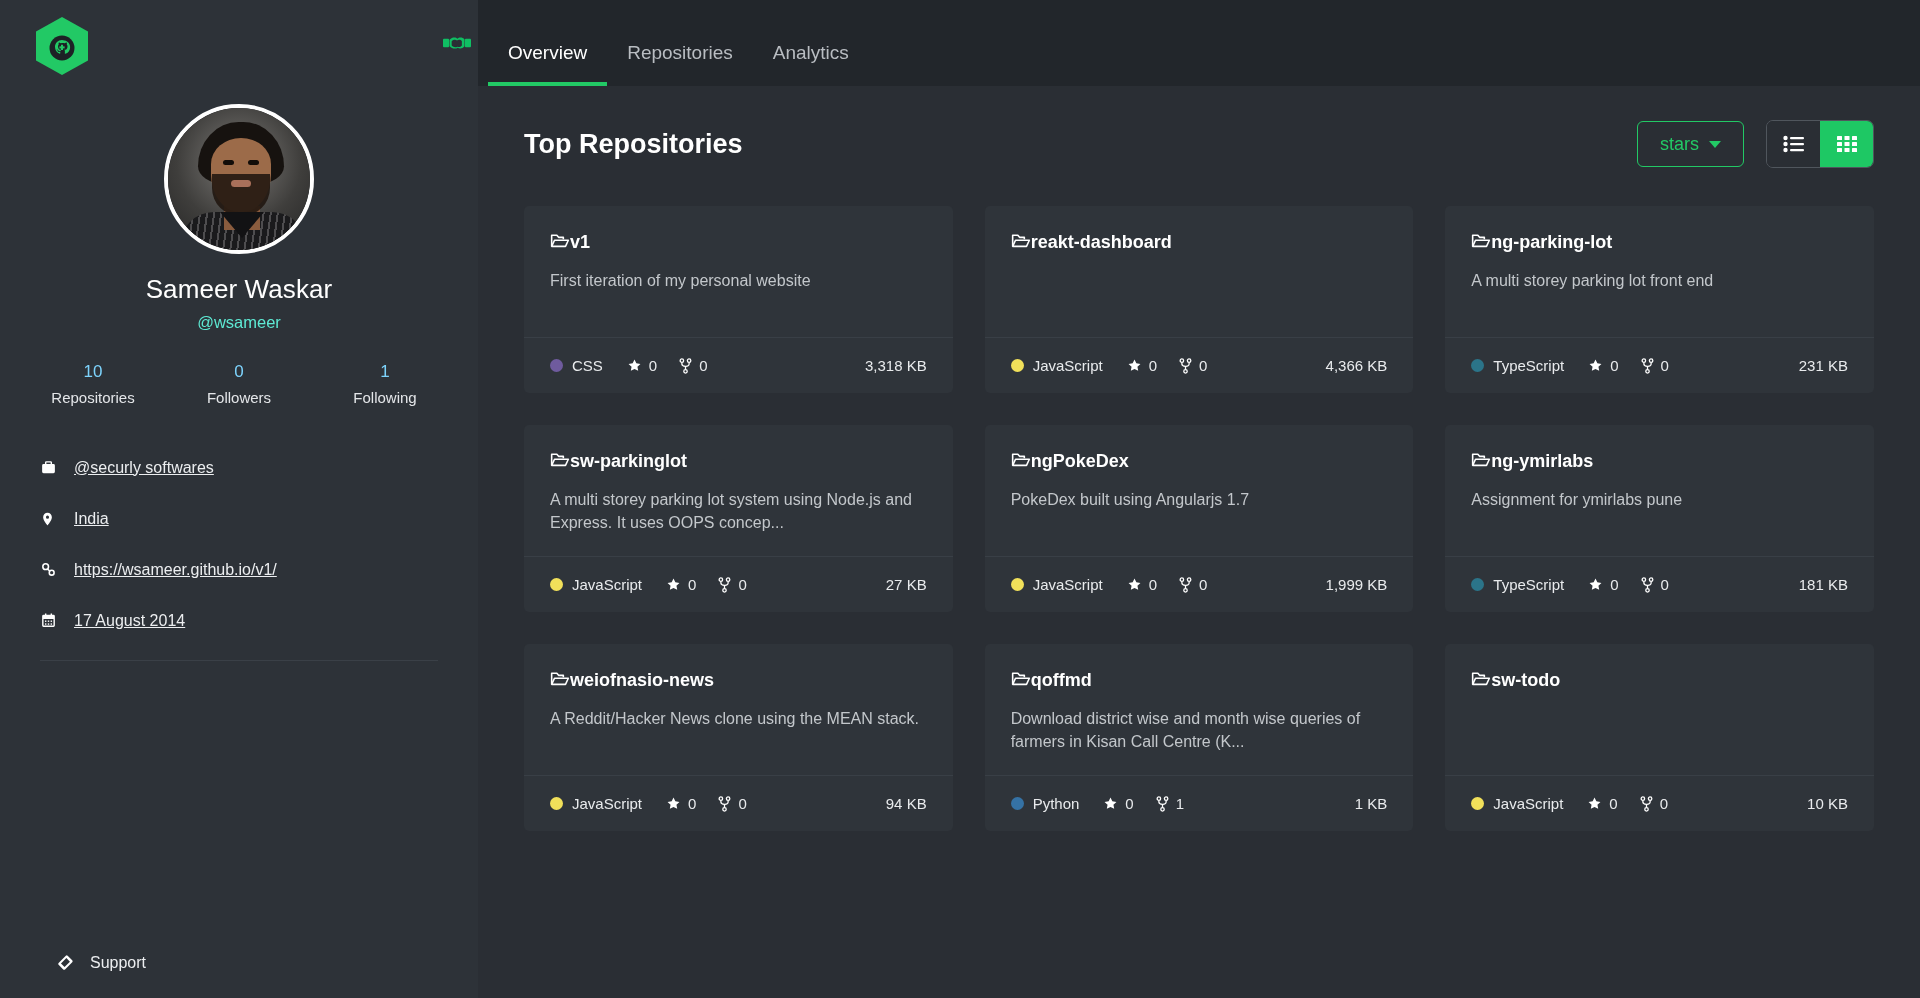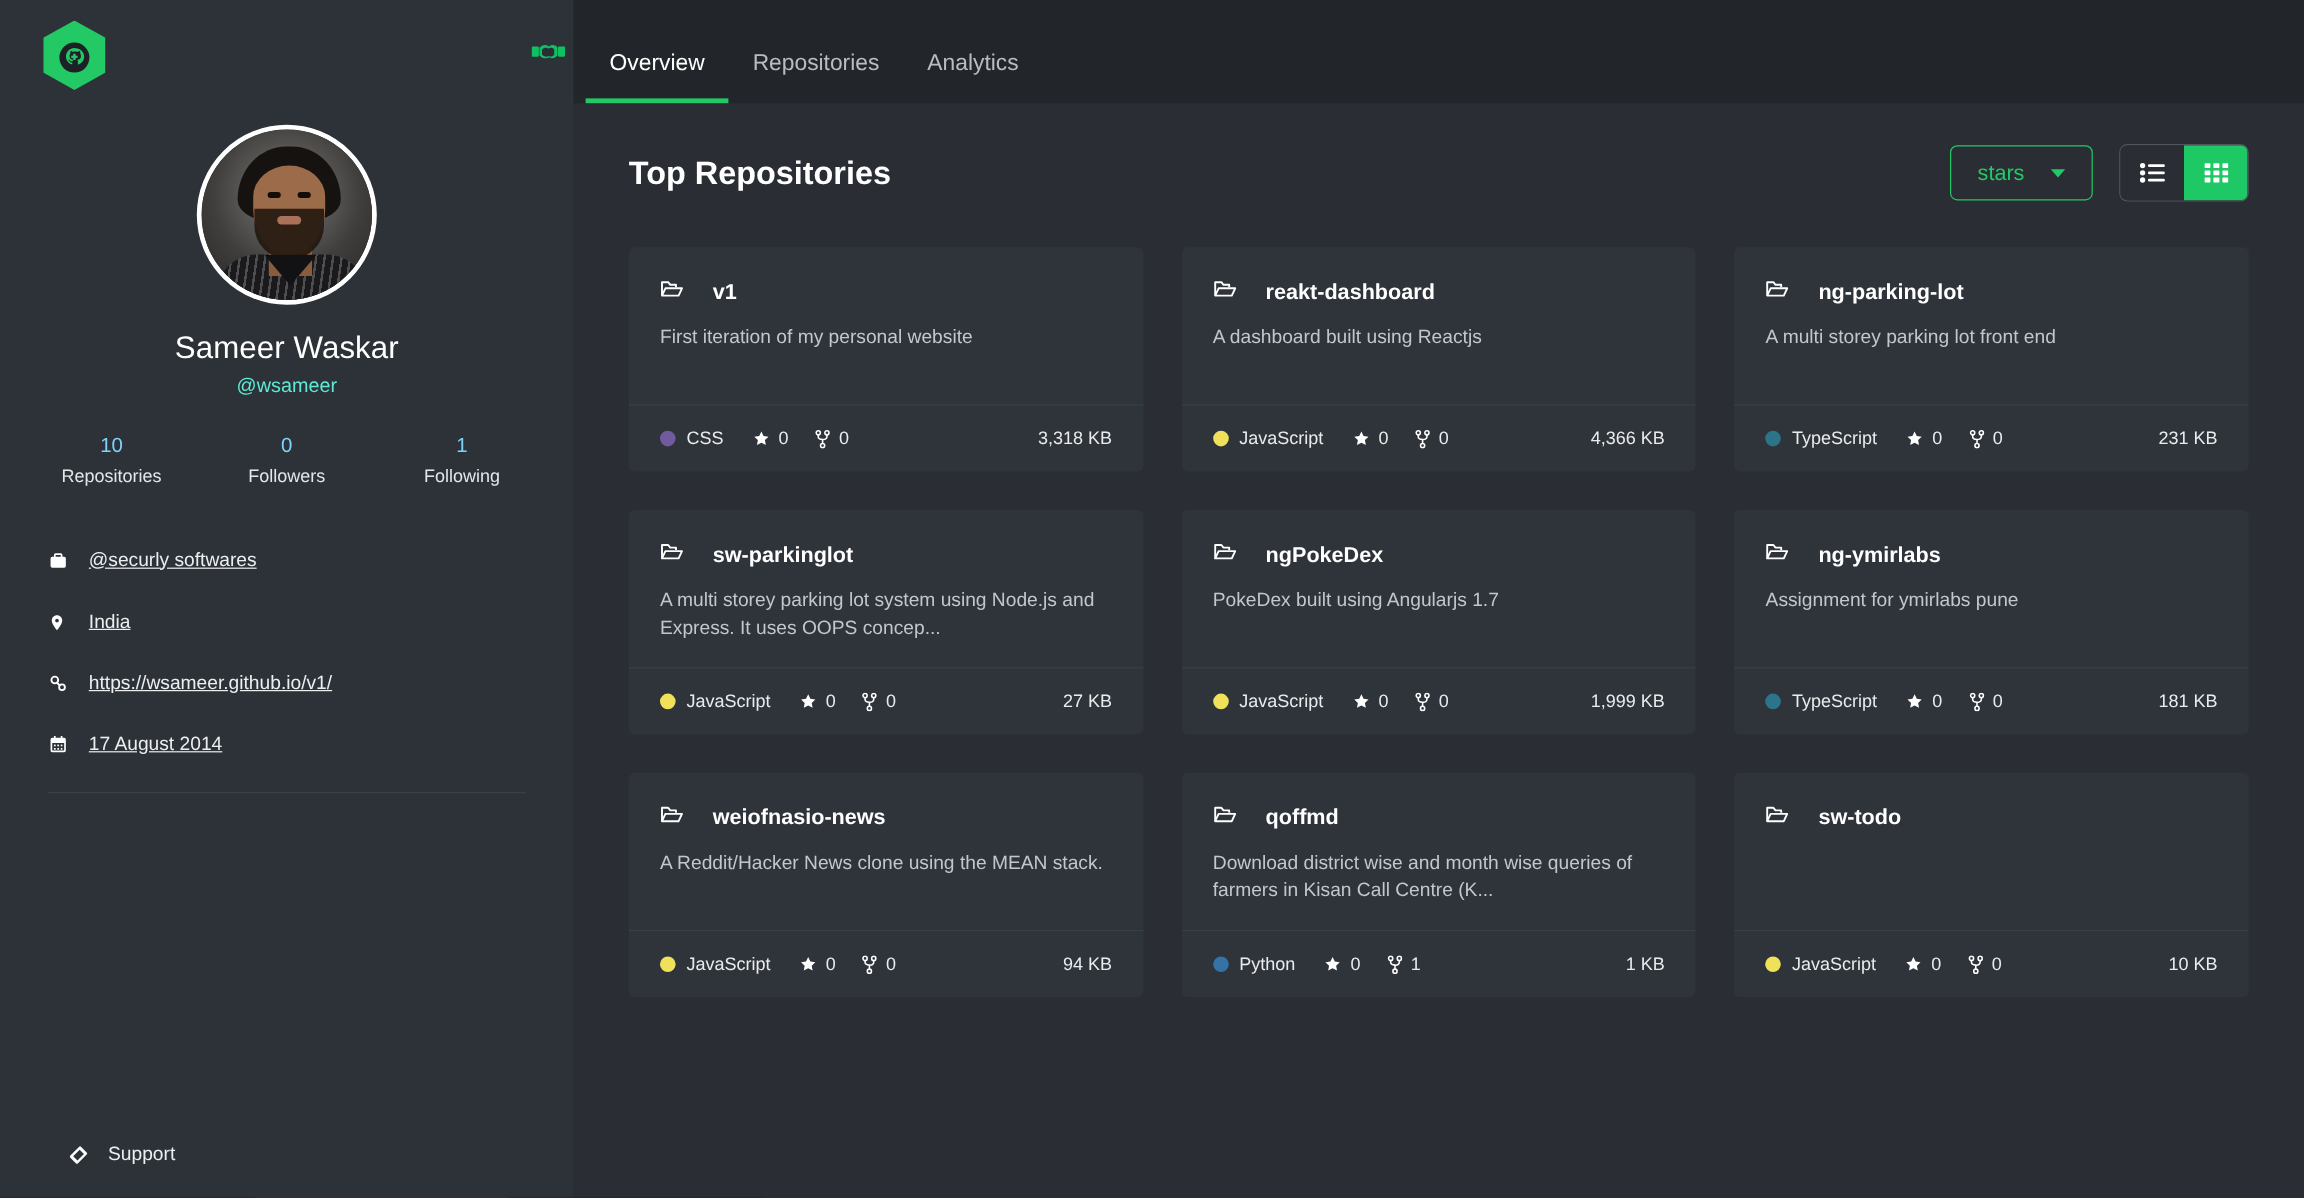--- a/index.html
+++ b/index.html
@@ -79,32 +79,32 @@
   }
   .tab.active { color:#ffffff; border-bottom-color:#22c965; }
 
   .content { flex:1; background:#2a2e34; padding:34px 46px 0 46px; overflow:hidden; }
   .content-head { display:flex; align-items:center; justify-content:space-between; margin-bottom:38px; }
   .content-title { color:#ffffff; font-size:27px; font-weight:bold; }
   .head-ctrls { display:flex; align-items:center; gap:22px; }
   .sort-btn {
     border:1px solid #22c965; color:#22c965; background:transparent;
     border-radius:6px; height:46px; padding:0 22px; font-size:18px;
-    display:flex; align-items:center; gap:22px; cursor:pointer;
+    display:flex; align-items:center; gap:10px; cursor:pointer;
     font-family:"Liberation Sans", sans-serif;
   }
   .caret { width:0;height:0;border-left:6px solid transparent;border-right:6px solid transparent;border-top:7px solid #22c965; }
   .view-group { display:flex; border:1px solid #50565d; border-radius:7px; overflow:hidden; height:48px; }
   .view-btn { width:53px; display:flex; align-items:center; justify-content:center; cursor:pointer; background:#2a2e34; }
   .view-btn.active { background:#1ec864; }
 
   .grid { display:grid; grid-template-columns:repeat(3,1fr); gap:32px 32px; }
   .card { background:#2f343a; border-radius:5px; display:flex; flex-direction:column; height:187px; }
   .card-body { flex:1; padding:26px 26px 0 26px; }
-  .card-title-row { display:flex; align-items:center; gap:24px; }
+  .card-title-row { display:flex; align-items:center; gap:0; }
   .card-title { color:#ffffff; font-size:18px; font-weight:bold; }
   .card-desc { color:#c3c7cb; font-size:16px; line-height:1.45; margin-top:16px; }
   .card-foot {
     border-top:1px solid #393f46; height:56px;
     display:flex; align-items:center; padding:0 26px;
     color:#e9ebed; font-size:15px; gap:0;
   }
   .lang { display:flex; align-items:center; gap:9px; margin-right:24px; }
   .dot { width:13px; height:13px; border-radius:50%; display:inline-block; }
   .stat-ic { display:flex; align-items:center; gap:7px; margin-right:22px; }
@@ -314,21 +314,20 @@
     <div class="card-body">
       <div class="card-title-row">
         <span>
           <svg width="20" height="17" viewBox="0 0 24 20" fill="none" stroke="#fff" stroke-width="1.9" stroke-linejoin="round">
             <path d="M2 17V3.6h6.2l2.1 2.6H16v2.4"></path>
                     <path d="M2 17l3.4-7.3H22L18.6 17H2z"></path>
           </svg>
         </span>
         <span class="card-title">reakt-dashboard</span>
       </div>
-      <div class="card-desc">A dashboard built using Reactjs</div>
     </div>
     <div class="card-foot">
       <span class="lang">
         <i class="dot" style="background: rgb(241, 224, 90);"></i>
         <span>JavaScript</span>
       </span>
       <span class="stat-ic">
         <svg width="15" height="15" viewBox="0 0 24 24" fill="#fff">
                   <path d="M12 2.5l2.9 6 6.6.9-4.8 4.6 1.2 6.5L12 17.4 6.1 20.5l1.2-6.5L2.5 9.4l6.6-.9 2.9-6z"></path>
                 </svg>

